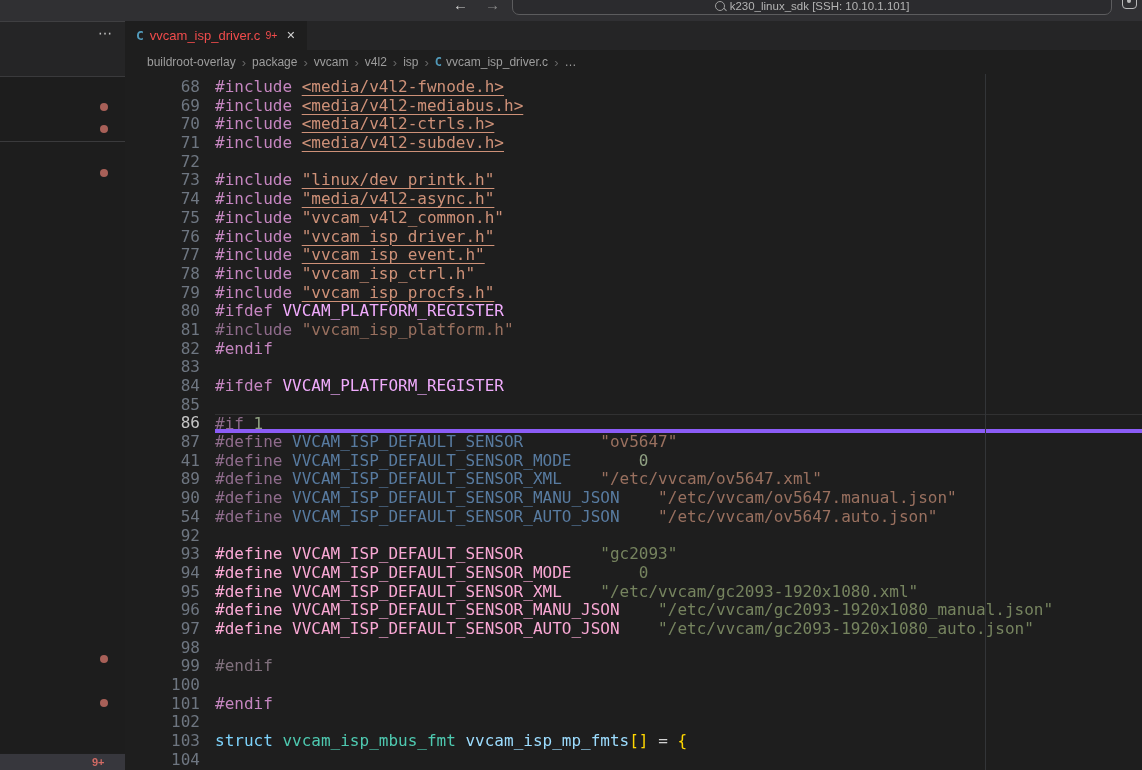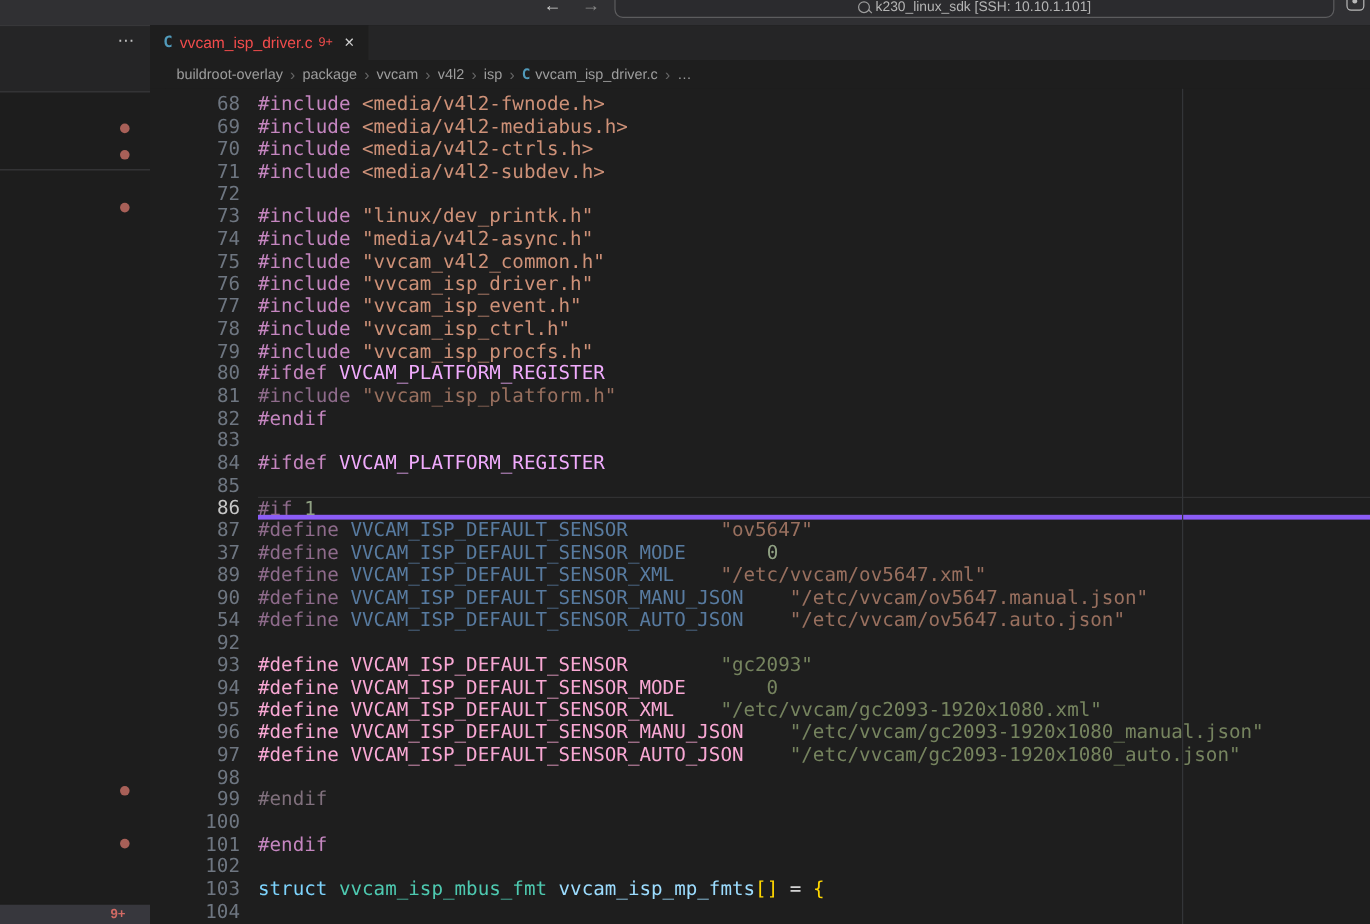--- a/index.html
+++ b/index.html
@@ -52,21 +52,21 @@
   .ln{height:18.7px;line-height:18.7px;text-align:right;padding-right:15px;color:#6e7681;box-sizing:border-box;cursor:pointer;}
   .ln.cur{color:#c6c6c6;}
   #code{position:absolute;left:77px;top:4px;width:940px;}
   .code-line{height:18.7px;line-height:18.7px;white-space:pre;box-sizing:border-box;cursor:text;}
   .code-line.current{border-top:1px solid #313132;border-bottom:4px solid #8b5cf6;}
   #ruler{position:absolute;left:847px;top:0;width:1px;height:696px;background:#333538;}
 
   
   .t-d{color:#C586C0}.t-m{color:#f0abfc}
   .t-s{color:#CE9178}
-  .t-su{color:#CE9178;text-decoration-thickness:1px;text-underline-offset:3px;}
+  .t-su{color:#CE9178;text-decoration:underline;text-decoration-thickness:1px;text-underline-offset:3px;}
   .t-dd{color:#8e6b8b}.t-dm{color:#587ba0}.t-ds{color:#99705f}.t-dn{color:#90a183}
   .t-g2{color:#f9a8d4}.t-g2s{color:#76845f}.t-ge{color:#80707d}
   .t-kw{color:#7dd3fc}.t-ty{color:#4EC9B0}.t-va{color:#9CDCFE}
   .t-br{color:#FFD700}.t-op{color:#D4D4D4}.t-pl{color:#d4d4d4}
 </style>
 </head>
 <body>
 
 <div id="app">
 
@@ -136,21 +136,21 @@
         <div class="ln">78</div>
         <div class="ln">79</div>
         <div class="ln">80</div>
         <div class="ln">81</div>
         <div class="ln">82</div>
         <div class="ln">83</div>
         <div class="ln">84</div>
         <div class="ln">85</div>
         <div class="ln cur">86</div>
         <div class="ln">87</div>
-        <div class="ln">37</div>
+        <div class="ln">41</div>
         <div class="ln">89</div>
         <div class="ln">90</div>
         <div class="ln">54</div>
         <div class="ln">92</div>
         <div class="ln">93</div>
         <div class="ln">94</div>
         <div class="ln">95</div>
         <div class="ln">96</div>
         <div class="ln">97</div>
         <div class="ln">98</div>

